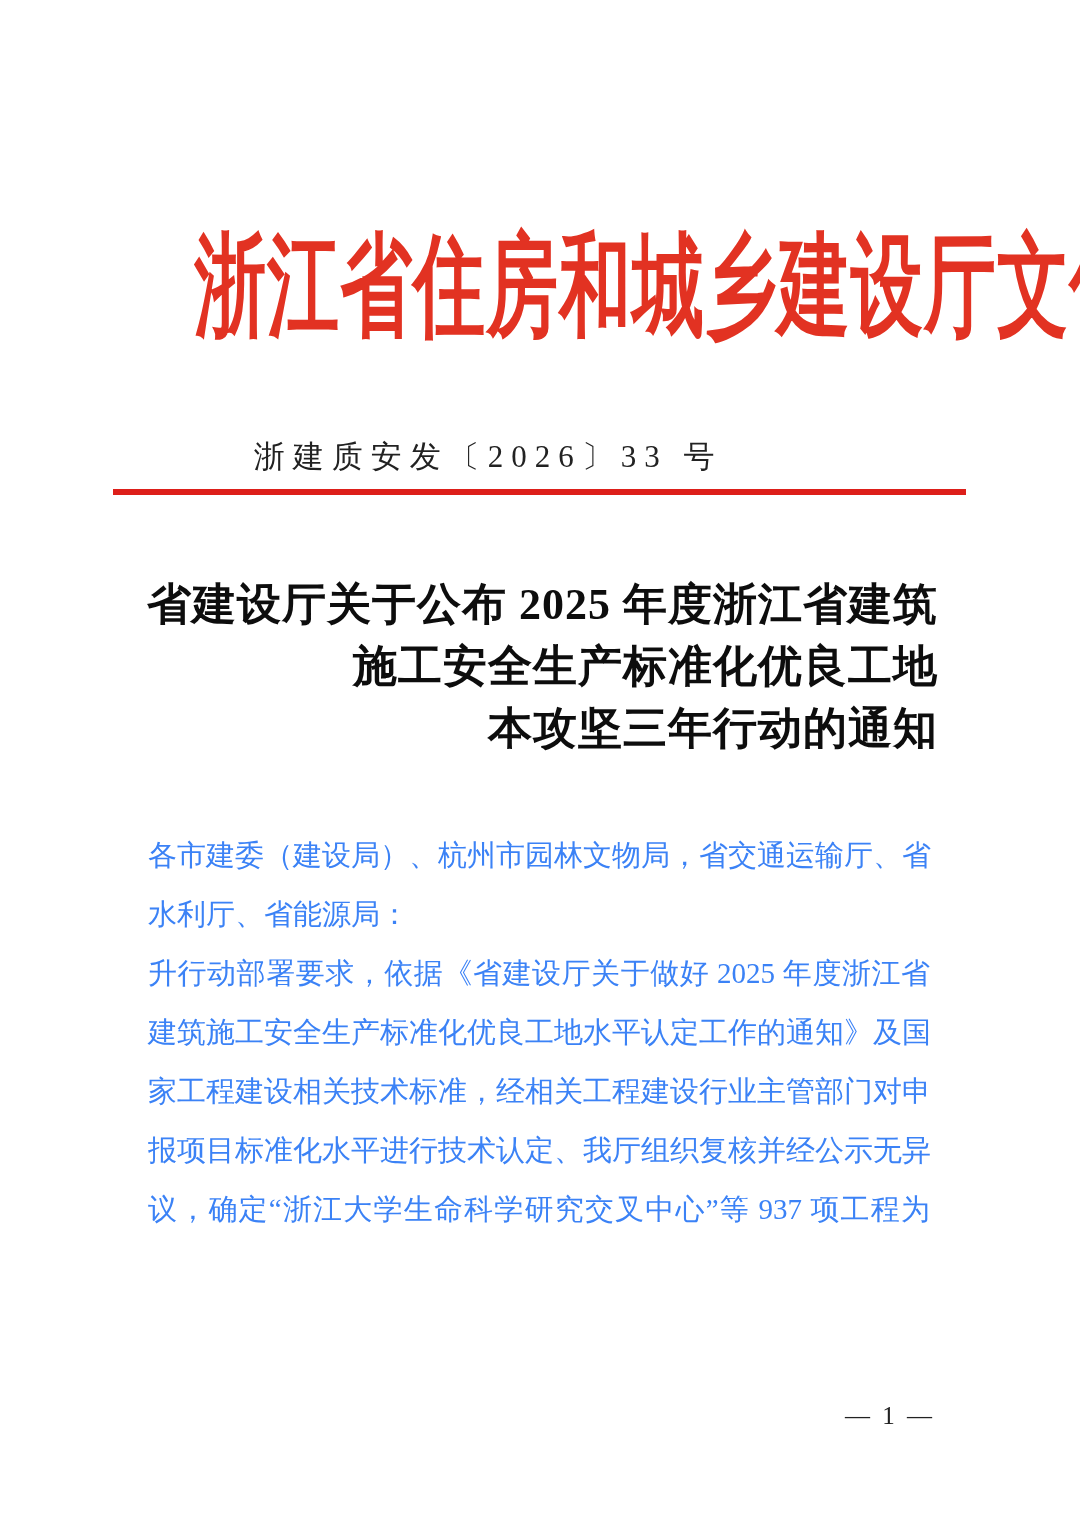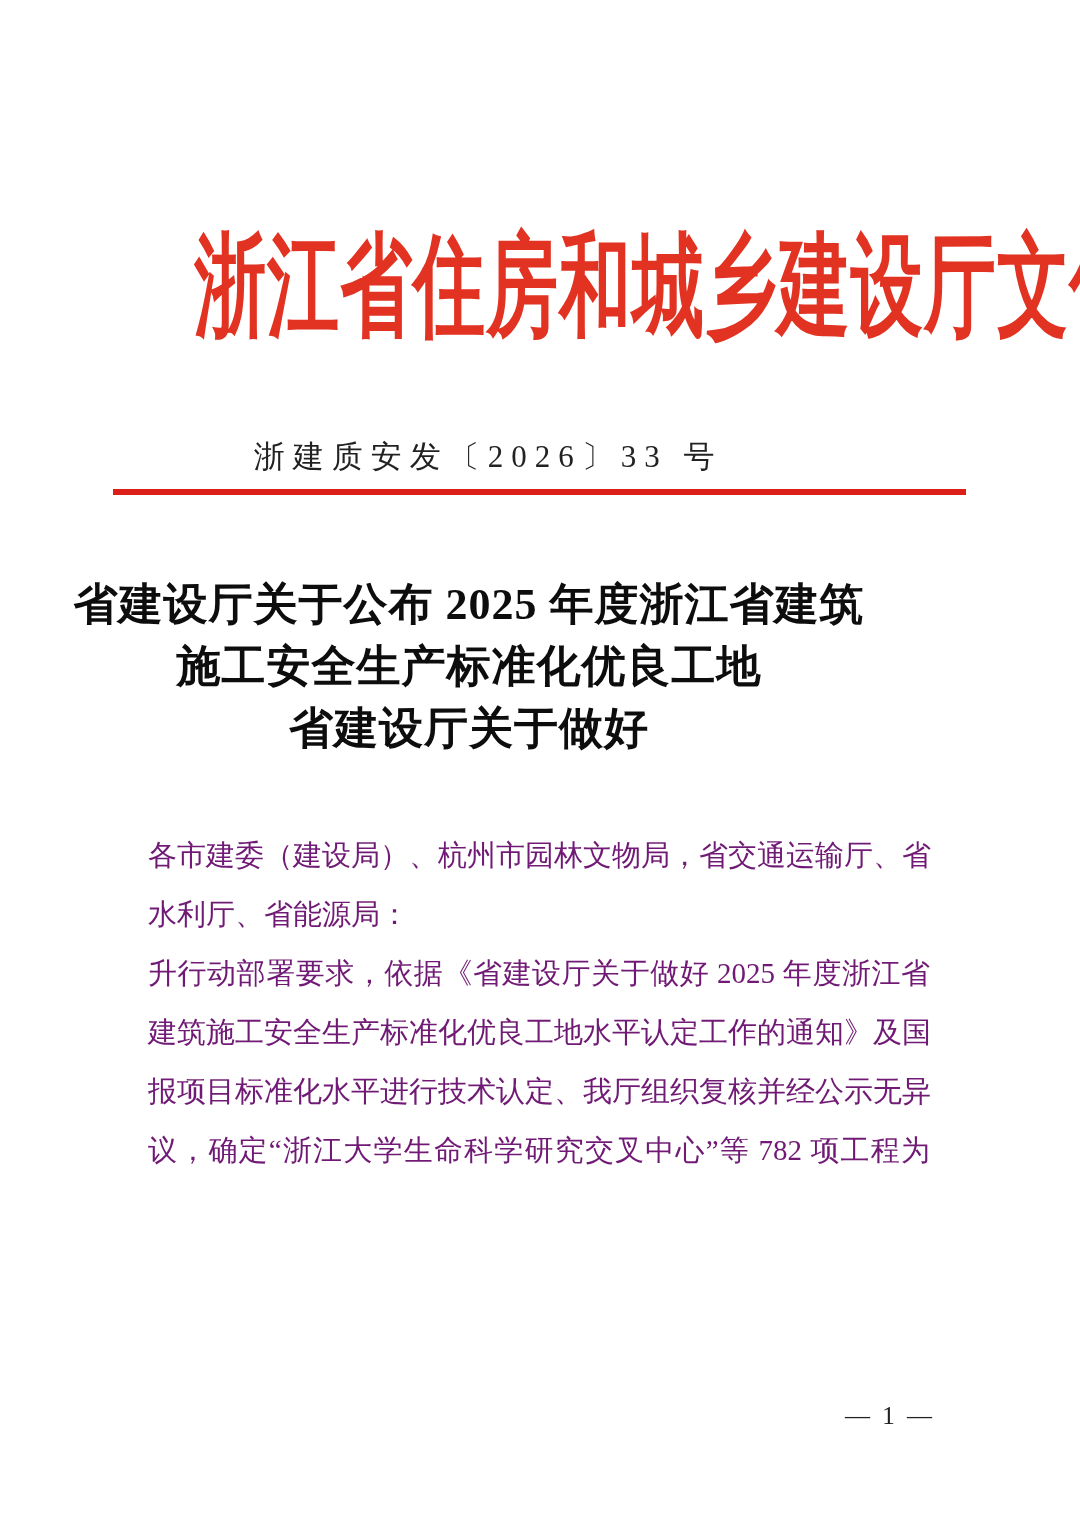--- a/index.html
+++ b/index.html
@@ -49,34 +49,34 @@
     left: 113px;
     width: 853px;
     height: 6px;
     background: #dd1f1a;
   }
   .notice-title {
     position: absolute;
     top: 574px;
     left: 0;
     width: 938px;
-    text-align: center;
+    text-align: right;
     font-weight: bold;
     font-size: 44px;
     line-height: 62px;
     color: #0d0d0d;
     letter-spacing: 1px;
   }
   .body-text {
     position: absolute;
     top: 826px;
     left: 148px;
     width: 782px;
     font-size: 29px;
-    color: #701a75;
+    color: #3b82f6;
   }
   .body-line {
     line-height: 59px;
     height: 59px;
     text-align: justify;
     text-align-last: justify;
     white-space: nowrap;
   }
   .body-line.short {
     text-align: right;
@@ -103,27 +103,28 @@
 
   <div class="header-title">浙江省住房和城乡建设厅文件</div>
 
   <div class="doc-number">浙建质安发〔2026〕33 号</div>
 
   <div class="red-rule"></div>
 
   <div class="notice-title">
     <div>省建设厅关于公布 2025 年度浙江省建筑</div>
     <div>施工安全生产标准化优良工地</div>
-    <div>省建设厅关于做好</div>
+    <div>本攻坚三年行动的通知</div>
   </div>
 
   <div class="body-text">
     <div class="body-line">各市建委（建设局）、杭州市园林文物局，省交通运输厅、省</div>
     <div class="body-line short">水利厅、省能源局：</div>
     <div class="body-line">升行动部署要求，依据《省建设厅关于做好 2025 年度浙江省</div>
     <div class="body-line">建筑施工安全生产标准化优良工地水平认定工作的通知》及国</div>
+    <div class="body-line">家工程建设相关技术标准，经相关工程建设行业主管部门对申</div>
     <div class="body-line">报项目标准化水平进行技术认定、我厅组织复核并经公示无异</div>
-    <div class="body-line">议，确定“浙江大学生命科学研究交叉中心”等 782 项工程为</div>
+    <div class="body-line">议，确定“浙江大学生命科学研究交叉中心”等 937 项工程为</div>
   </div>
 
   <div class="page-number">— 1 —</div>
 
 </div>
 
 </body></html>

